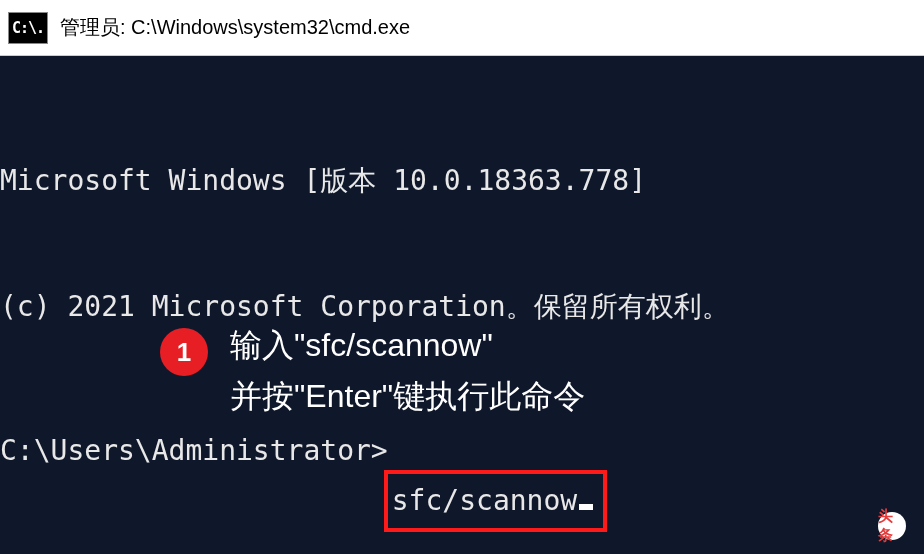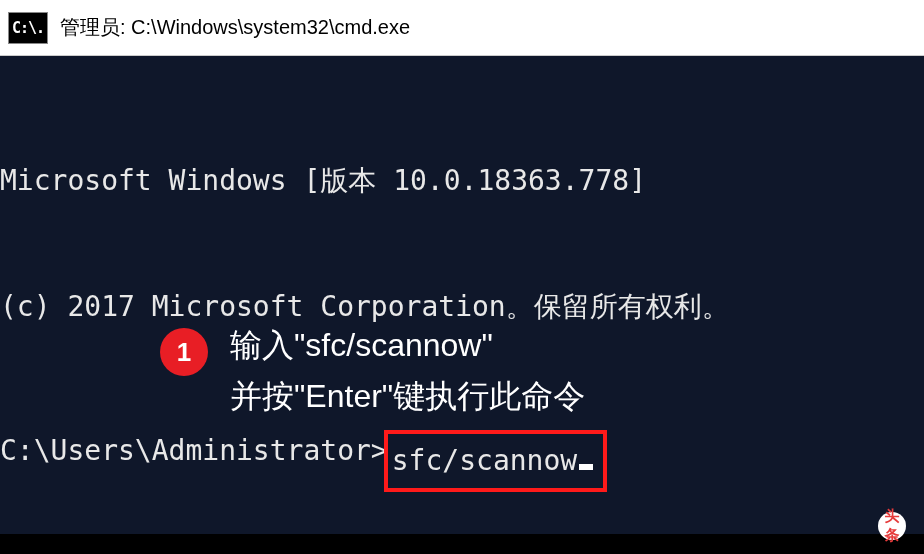--- a/index.html
+++ b/index.html
@@ -54,20 +54,21 @@
     }
     .prompt-line {
       margin-top: 18px;
       display: flex;
     }
     .command-highlight {
       border: 4px solid #ff1a1a;
       padding: 6px 10px 6px 4px;
       margin-left: -4px;
       display: inline-block;
+      margin-top: 40px;
     }
     .cursor {
       display: inline-block;
       width: 14px;
       height: 6px;
       background: #fff;
       vertical-align: baseline;
       margin-left: 2px;
     }
     .annotation {
@@ -102,21 +103,20 @@
     .watermark {
       position: absolute;
       bottom: 14px;
       right: 18px;
       display: flex;
       align-items: center;
       gap: 8px;
       color: #ddd;
       font-family: "Microsoft YaHei", sans-serif;
       font-size: 20px;
-      text-align: center;
     }
     .watermark-logo {
       width: 28px;
       height: 28px;
       border-radius: 50%;
       background: #fff;
       color: #e63b3b;
       font-size: 15px;
       font-weight: bold;
       display: flex;
@@ -127,21 +127,21 @@
 </head>
 <body>
 
 <div class="title-bar">
   <div class="title-icon">C:\.</div>
   <div class="title-text">管理员: C:\Windows\system32\cmd.exe</div>
 </div>
 
 <div class="console-area">
   <div class="console-line">Microsoft Windows [版本 10.0.18363.778]</div>
-  <div class="console-line">(c) 2017 Microsoft Corporation。保留所有权利。</div>
+  <div class="console-line">(c) 2021 Microsoft Corporation。保留所有权利。</div>
   <div class="prompt-line">
     <span>C:\Users\Administrator&gt;</span><span class="command-highlight"><span>sfc/scannow</span><span class="cursor"></span></span>
   </div>
 </div>
 
 <div class="annotation">
   <div class="step-badge">1</div>
   <div class="annotation-text">
     <div>输入"sfc/scannow"</div>
     <div>并按"Enter"键执行此命令</div>

